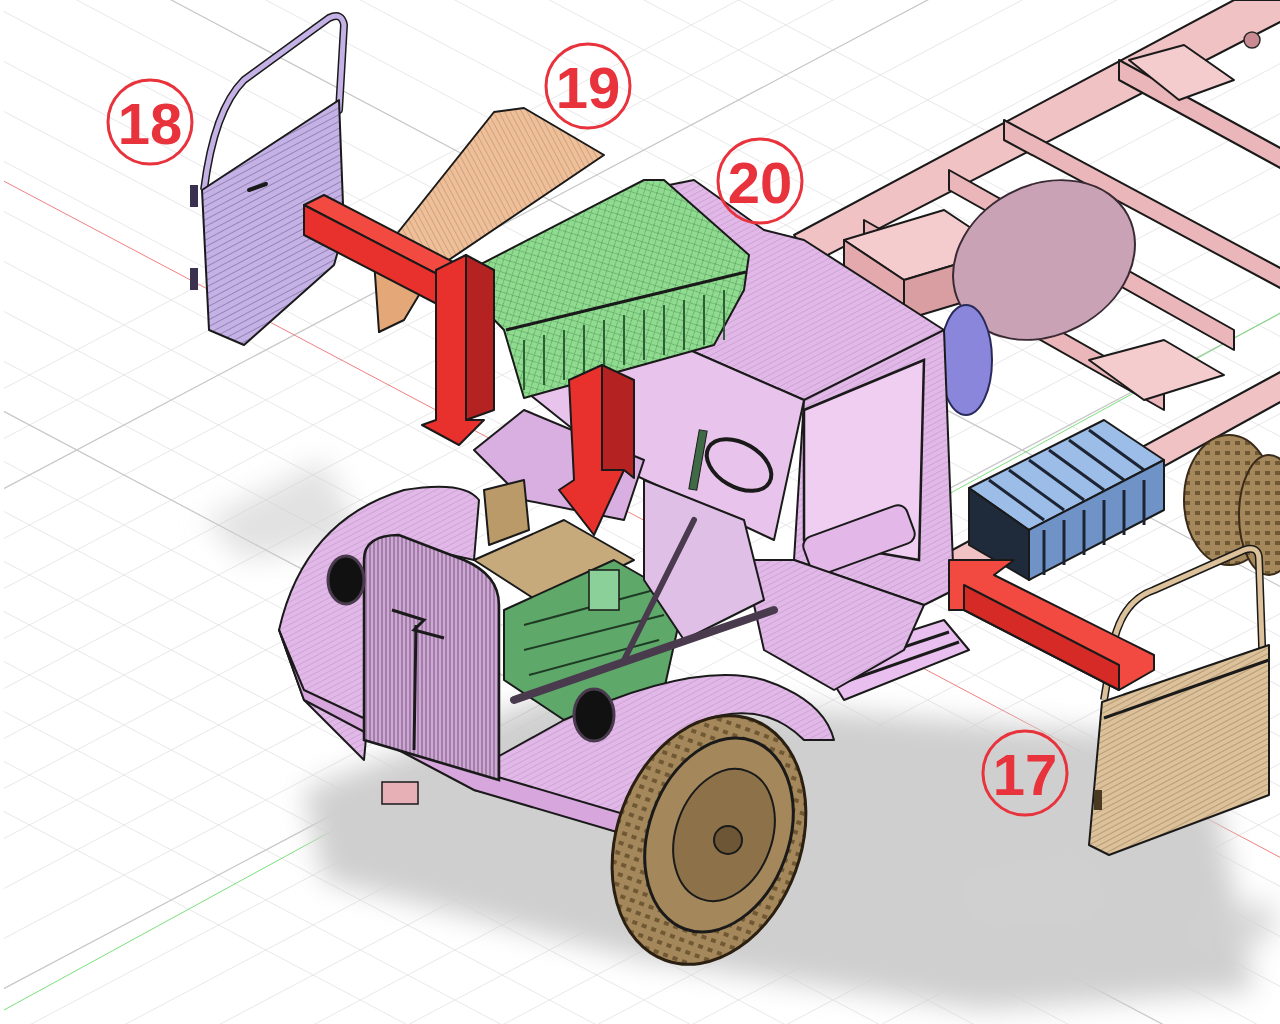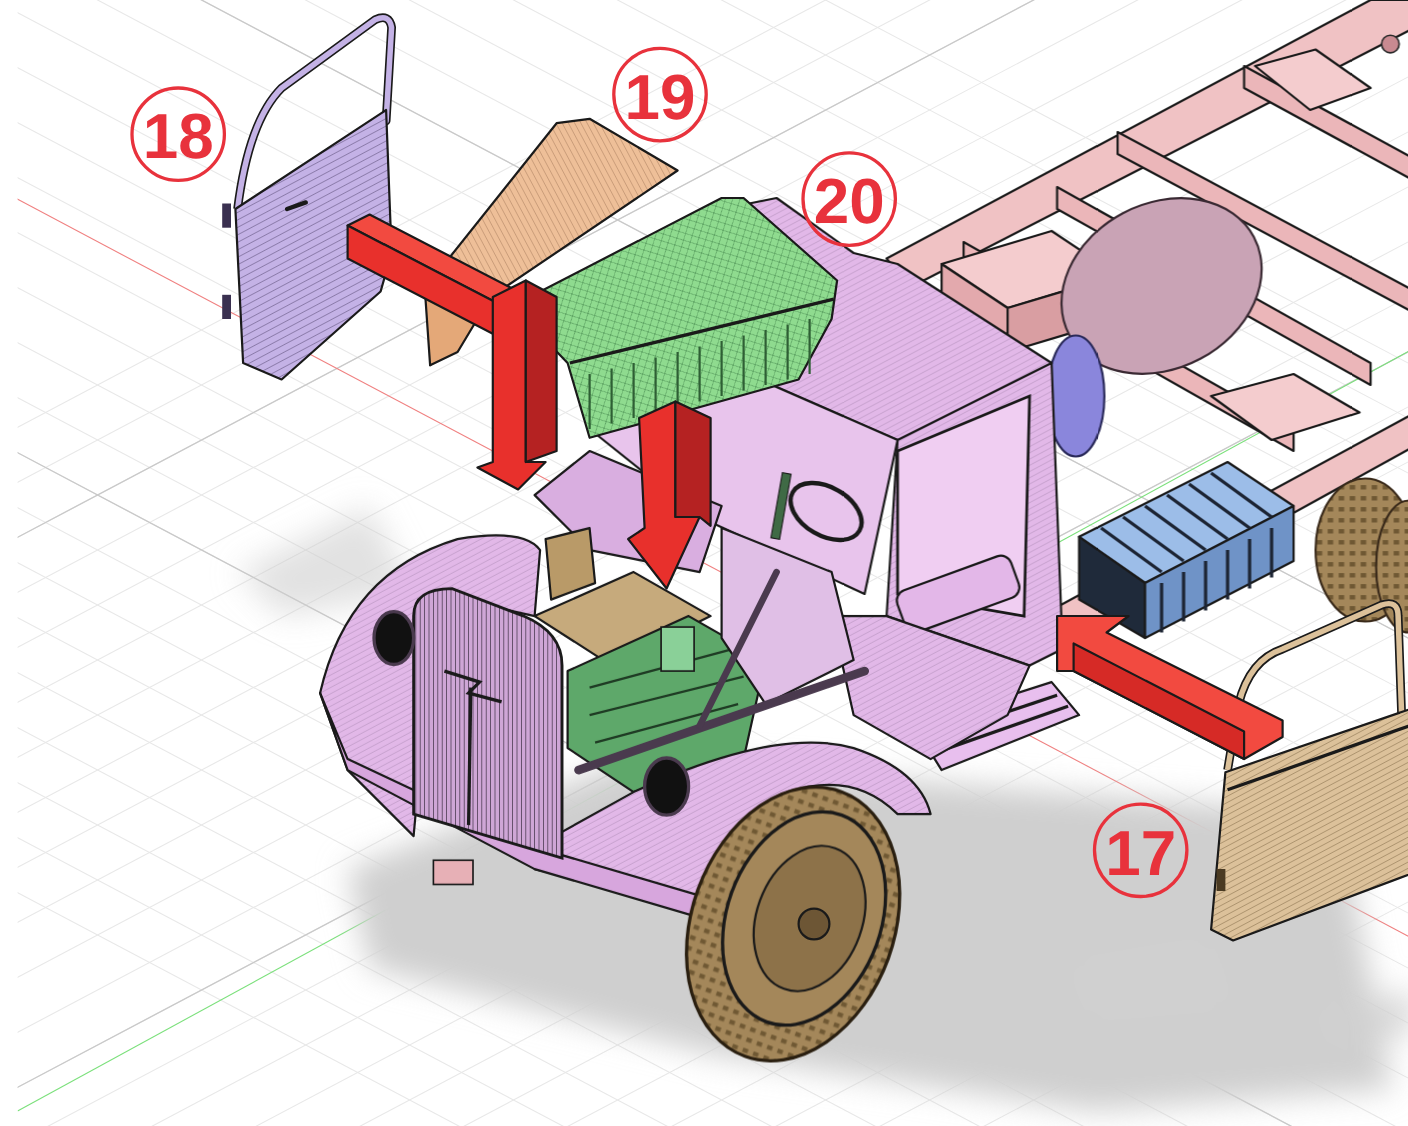--- a/index.html
+++ b/index.html
@@ -1,17 +1,17 @@
 <!DOCTYPE html>
 <html><head>
 <meta charset="utf-8">
 <style>
   html, body { margin:0; padding:0; background:#ffffff; }
   body { width:1280px; height:1024px; overflow:hidden; position:relative; font-family:"Liberation Sans", sans-serif; }
-  #viewport { position:absolute; left:16px; top:0; width:1120px; height:1024px; }
+  #viewport { position:absolute; left:4px; top:0; width:1120px; height:1024px; }
   svg { display:block; }
   .callout-text { font-family:"Liberation Sans", sans-serif; font-weight:700; }
   .outline { stroke:#1a1a1a; stroke-width:2; stroke-linejoin:round; }
 </style>
 </head>
 <body>
 
 <div id="viewport">
 <svg id="scene" width="1280" height="1024" viewBox="0 0 1280 1024" xmlns="http://www.w3.org/2000/svg">
   <defs>

